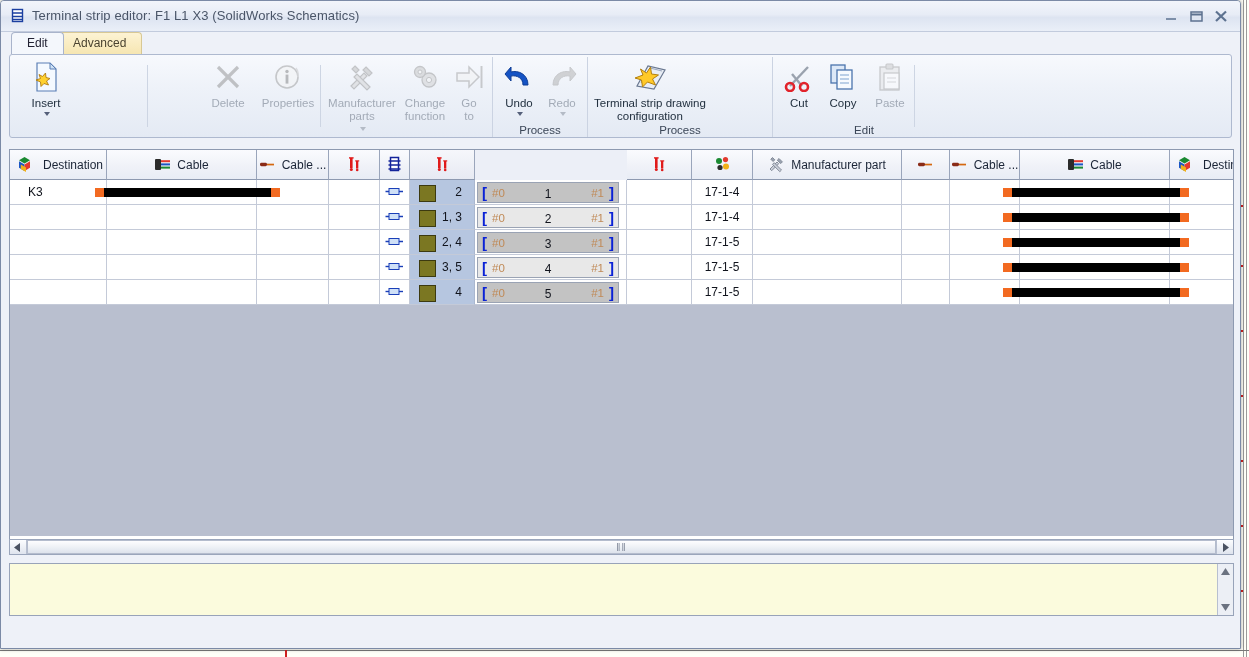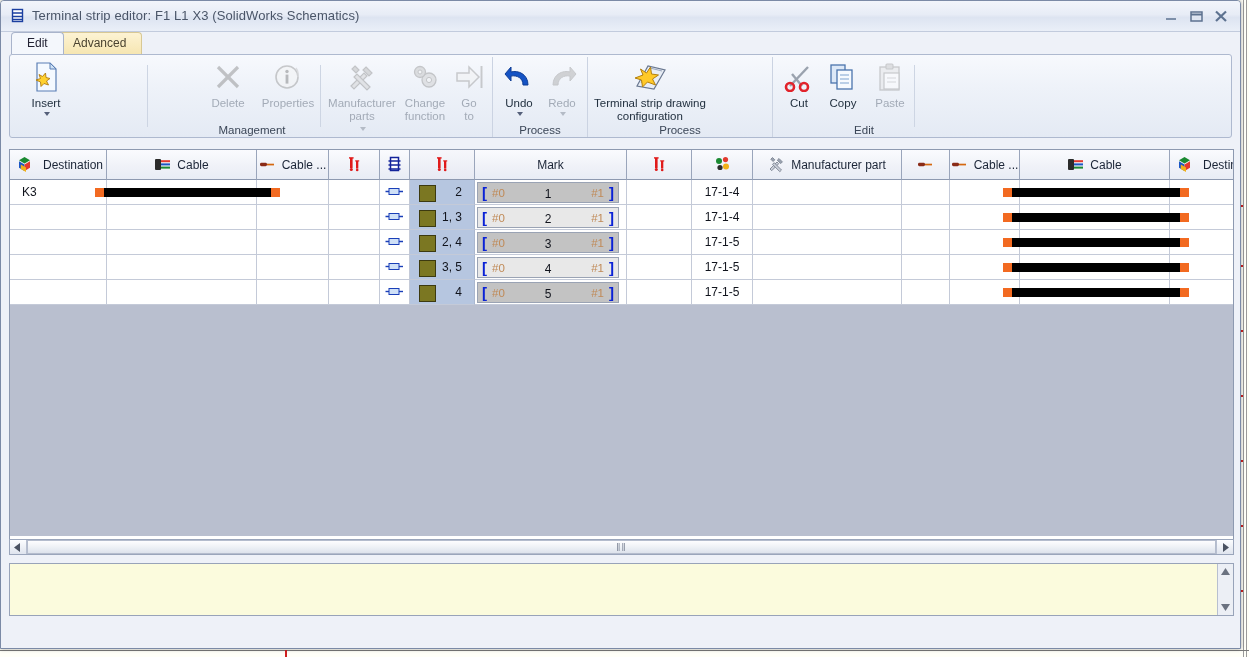--- a/index.html
+++ b/index.html
@@ -126,21 +126,21 @@
   .markbox.shade{background:#c3c3c3;}
   .markbox.light{background:#e8e8e8;}
   .markbox .brk{color:#0a22d6;font-size:15px;font-weight:bold;line-height:1;}
   .markbox .brk.l{position:absolute;left:4px;top:2px;}
   .markbox .brk.r{position:absolute;right:4px;top:2px;}
   .markbox .h0{position:absolute;left:14px;top:4px;color:#c08a57;font-size:11.5px;}
   .markbox .h1{position:absolute;right:14px;top:4px;color:#c08a57;font-size:11.5px;}
   .markbox .mv{position:absolute;left:0;right:0;text-align:center;top:4px;font-size:12px;color:#10131c;}
   .termico{width:19px;height:9px;}
   .cellTxt{font-size:12px;color:#10131c;}
-  .cellTxt.pad{padding-left:12px;}
+  .cellTxt.pad{padding-left:18px;}
 
   
   .redact{position:absolute;height:9px;background:#000000;top:8px;}
   .redcap{position:absolute;width:9px;height:9px;background:#f26a21;top:8px;}
 
   
   #hscroll{
     position:absolute;left:8px;top:538px;width:1225px;height:16px;
     background:#e9ecf3;border:1px solid #9aa5bb;box-sizing:border-box;display:flex;
   }
@@ -223,21 +223,20 @@
   </div>
 
   <div id="tabstrip">
     <div class="tab active">Edit</div>
     <div class="tab inactive">Advanced</div>
   </div>
 
   <div id="ribbon">
 
     <div class="rgroup" style="left:2px;width:481px;">
-      <div class="gname">Management</div>
 
       <div class="rbtn" style="left:6px;width:56px;">
         <span class="glyph">
           <svg width="30" height="32" viewBox="0 0 30 32">
             <path d="M6 2 h13 l6 6 v22 h-19 z" fill="#f4f9ff" stroke="#5b7fb5" stroke-width="1.2"></path>
             <path d="M19 2 v6 h6 z" fill="#cfe2f5" stroke="#5b7fb5" stroke-width="1"></path>
             <path d="M5 19 l4.5-1.5 -1.5-4 3.5 2 3-3.5 .5 4.5 4 1 -3.5 2.5 2 4 -4.5-1.5 -3 3 -.5-4.5z" fill="#ffd12e" stroke="#b07a10" stroke-width=".9"></path>
           </svg>
         </span>
         <span class="lbl">Insert</span>
@@ -456,23 +455,20 @@
           <span class="hico">
             <svg width="17" height="17" viewBox="0 0 17 17">
               <rect x="4" y="2" width="2.6" height="10.2" fill="#e01a1a"></rect>
               <rect x="3" y="1.2" width="4.6" height="1.4" fill="#e01a1a"></rect>
               <circle cx="5.3" cy="13.6" r="1.5" fill="#e01a1a"></circle>
               <rect x="10" y="5" width="2.3" height="7.6" fill="#e01a1a"></rect>
               <rect x="9.2" y="4.3" width="4" height="1.2" fill="#e01a1a"></rect>
               <circle cx="11.2" cy="14" r="1.3" fill="#e01a1a"></circle>
             </svg>
           </span>
-        </div>
-        <div class="hcell" style="left: 465px; width: 152px;">
-          <span class="htxt">Mark</span>
         </div>
         <div class="hcell" style="left: 617px; width: 65px;">
           <span class="hico">
             <svg width="17" height="17" viewBox="0 0 17 17">
               <rect x="4" y="2" width="2.6" height="10.2" fill="#e01a1a"></rect>
               <rect x="3" y="1.2" width="4.6" height="1.4" fill="#e01a1a"></rect>
               <circle cx="5.3" cy="13.6" r="1.5" fill="#e01a1a"></circle>
               <rect x="10" y="5" width="2.3" height="7.6" fill="#e01a1a"></rect>
               <rect x="9.2" y="4.3" width="4" height="1.2" fill="#e01a1a"></rect>
               <circle cx="11.2" cy="14" r="1.3" fill="#e01a1a"></circle>

